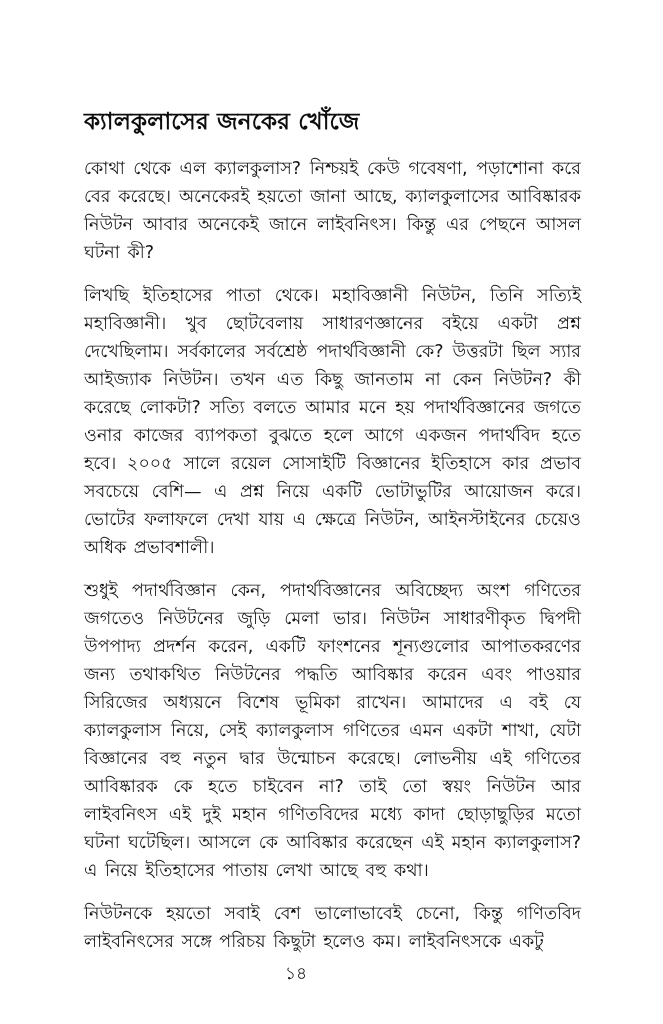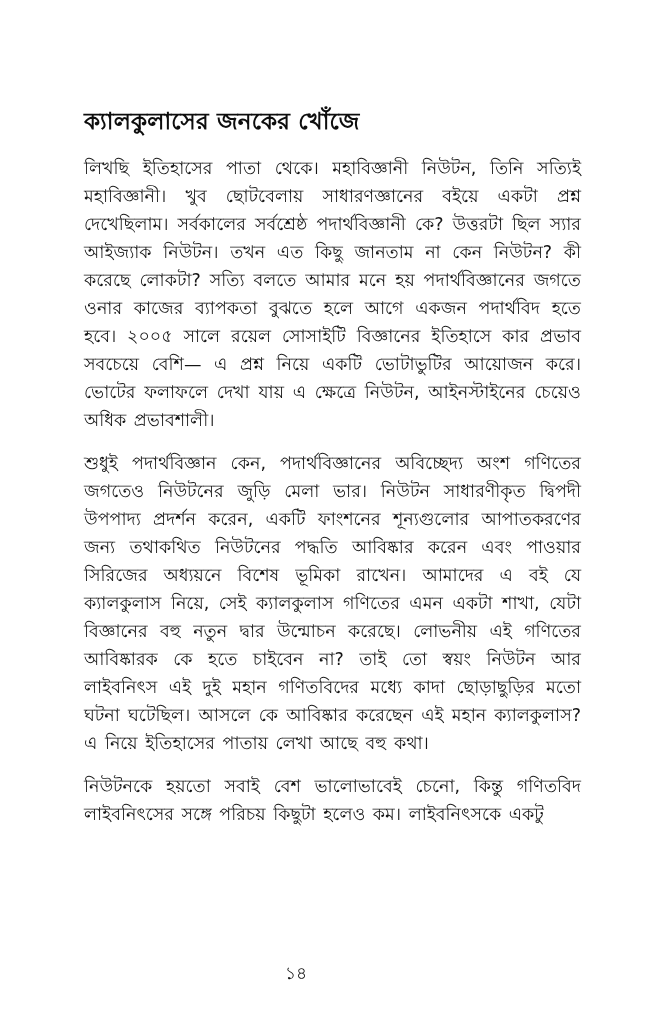--- a/index.html
+++ b/index.html
@@ -55,20 +55,21 @@
     margin-top: 44px;
   }
 </style>
 </head>
 <body>
 
 <div class="page">
   <div class="content">
     <h1 class="doc-heading">ক্যালকুলাসের জনকের খোঁজে</h1>
 
+    <p class="doc-para">কোথা থেকে এল ক্যালকুলাস? নিশ্চয়ই কেউ গবেষণা, পড়াশোনা করে বের করেছে। অনেকেরই হয়তো জানা আছে, ক্যালকুলাসের আবিষ্কারক নিউটন আবার অনেকেই জানে লাইবনিৎস। কিন্তু এর পেছনে আসল ঘটনা কী?</p>
 
 
     <p class="doc-para">লিখছি ইতিহাসের পাতা থেকে। মহাবিজ্ঞানী নিউটন, তিনি সত্যিই মহাবিজ্ঞানী। খুব ছোটবেলায় সাধারণজ্ঞানের বইয়ে একটা প্রশ্ন দেখেছিলাম। সর্বকালের সর্বশ্রেষ্ঠ পদার্থবিজ্ঞানী কে? উত্তরটা ছিল স্যার আইজ্যাক নিউটন। তখন এত কিছু জানতাম না কেন নিউটন? কী করেছে লোকটা? সত্যি বলতে আমার মনে হয় পদার্থবিজ্ঞানের জগতে ওনার কাজের ব্যাপকতা বুঝতে হলে আগে একজন পদার্থবিদ হতে হবে। ২০০৫ সালে রয়েল সোসাইটি বিজ্ঞানের ইতিহাসে কার প্রভাব সবচেয়ে বেশি— এ প্রশ্ন নিয়ে একটি ভোটাভুটির আয়োজন করে। ভোটের ফলাফলে দেখা যায় এ ক্ষেত্রে নিউটন, আইনস্টাইনের চেয়েও অধিক প্রভাবশালী।</p>
 
     <p class="doc-para">শুধুই পদার্থবিজ্ঞান কেন, পদার্থবিজ্ঞানের অবিচ্ছেদ্য অংশ গণিতের জগতেও নিউটনের জুড়ি মেলা ভার। নিউটন সাধারণীকৃত দ্বিপদী উপপাদ্য প্রদর্শন করেন, একটি ফাংশনের শূন্যগুলোর আপাতকরণের জন্য তথাকথিত নিউটনের পদ্ধতি আবিষ্কার করেন এবং পাওয়ার সিরিজের অধ্যয়নে বিশেষ ভূমিকা রাখেন। আমাদের এ বই যে ক্যালকুলাস নিয়ে, সেই ক্যালকুলাস গণিতের এমন একটা শাখা, যেটা বিজ্ঞানের বহু নতুন দ্বার উন্মোচন করেছে। লোভনীয় এই গণিতের আবিষ্কারক কে হতে চাইবেন না? তাই তো স্বয়ং নিউটন আর লাইবনিৎস এই দুই মহান গণিতবিদের মধ্যে কাদা ছোড়াছুড়ির মতো ঘটনা ঘটেছিল। আসলে কে আবিষ্কার করেছেন এই মহান ক্যালকুলাস? এ নিয়ে ইতিহাসের পাতায় লেখা আছে বহু কথা।</p>
 
     <p class="doc-para">নিউটনকে হয়তো সবাই বেশ ভালোভাবেই চেনো, কিন্তু গণিতবিদ লাইবনিৎসের সঙ্গে পরিচয় কিছুটা হলেও কম। লাইবনিৎসকে একটু</p>
   </div>
 
   <div class="page-number">১৪</div>

